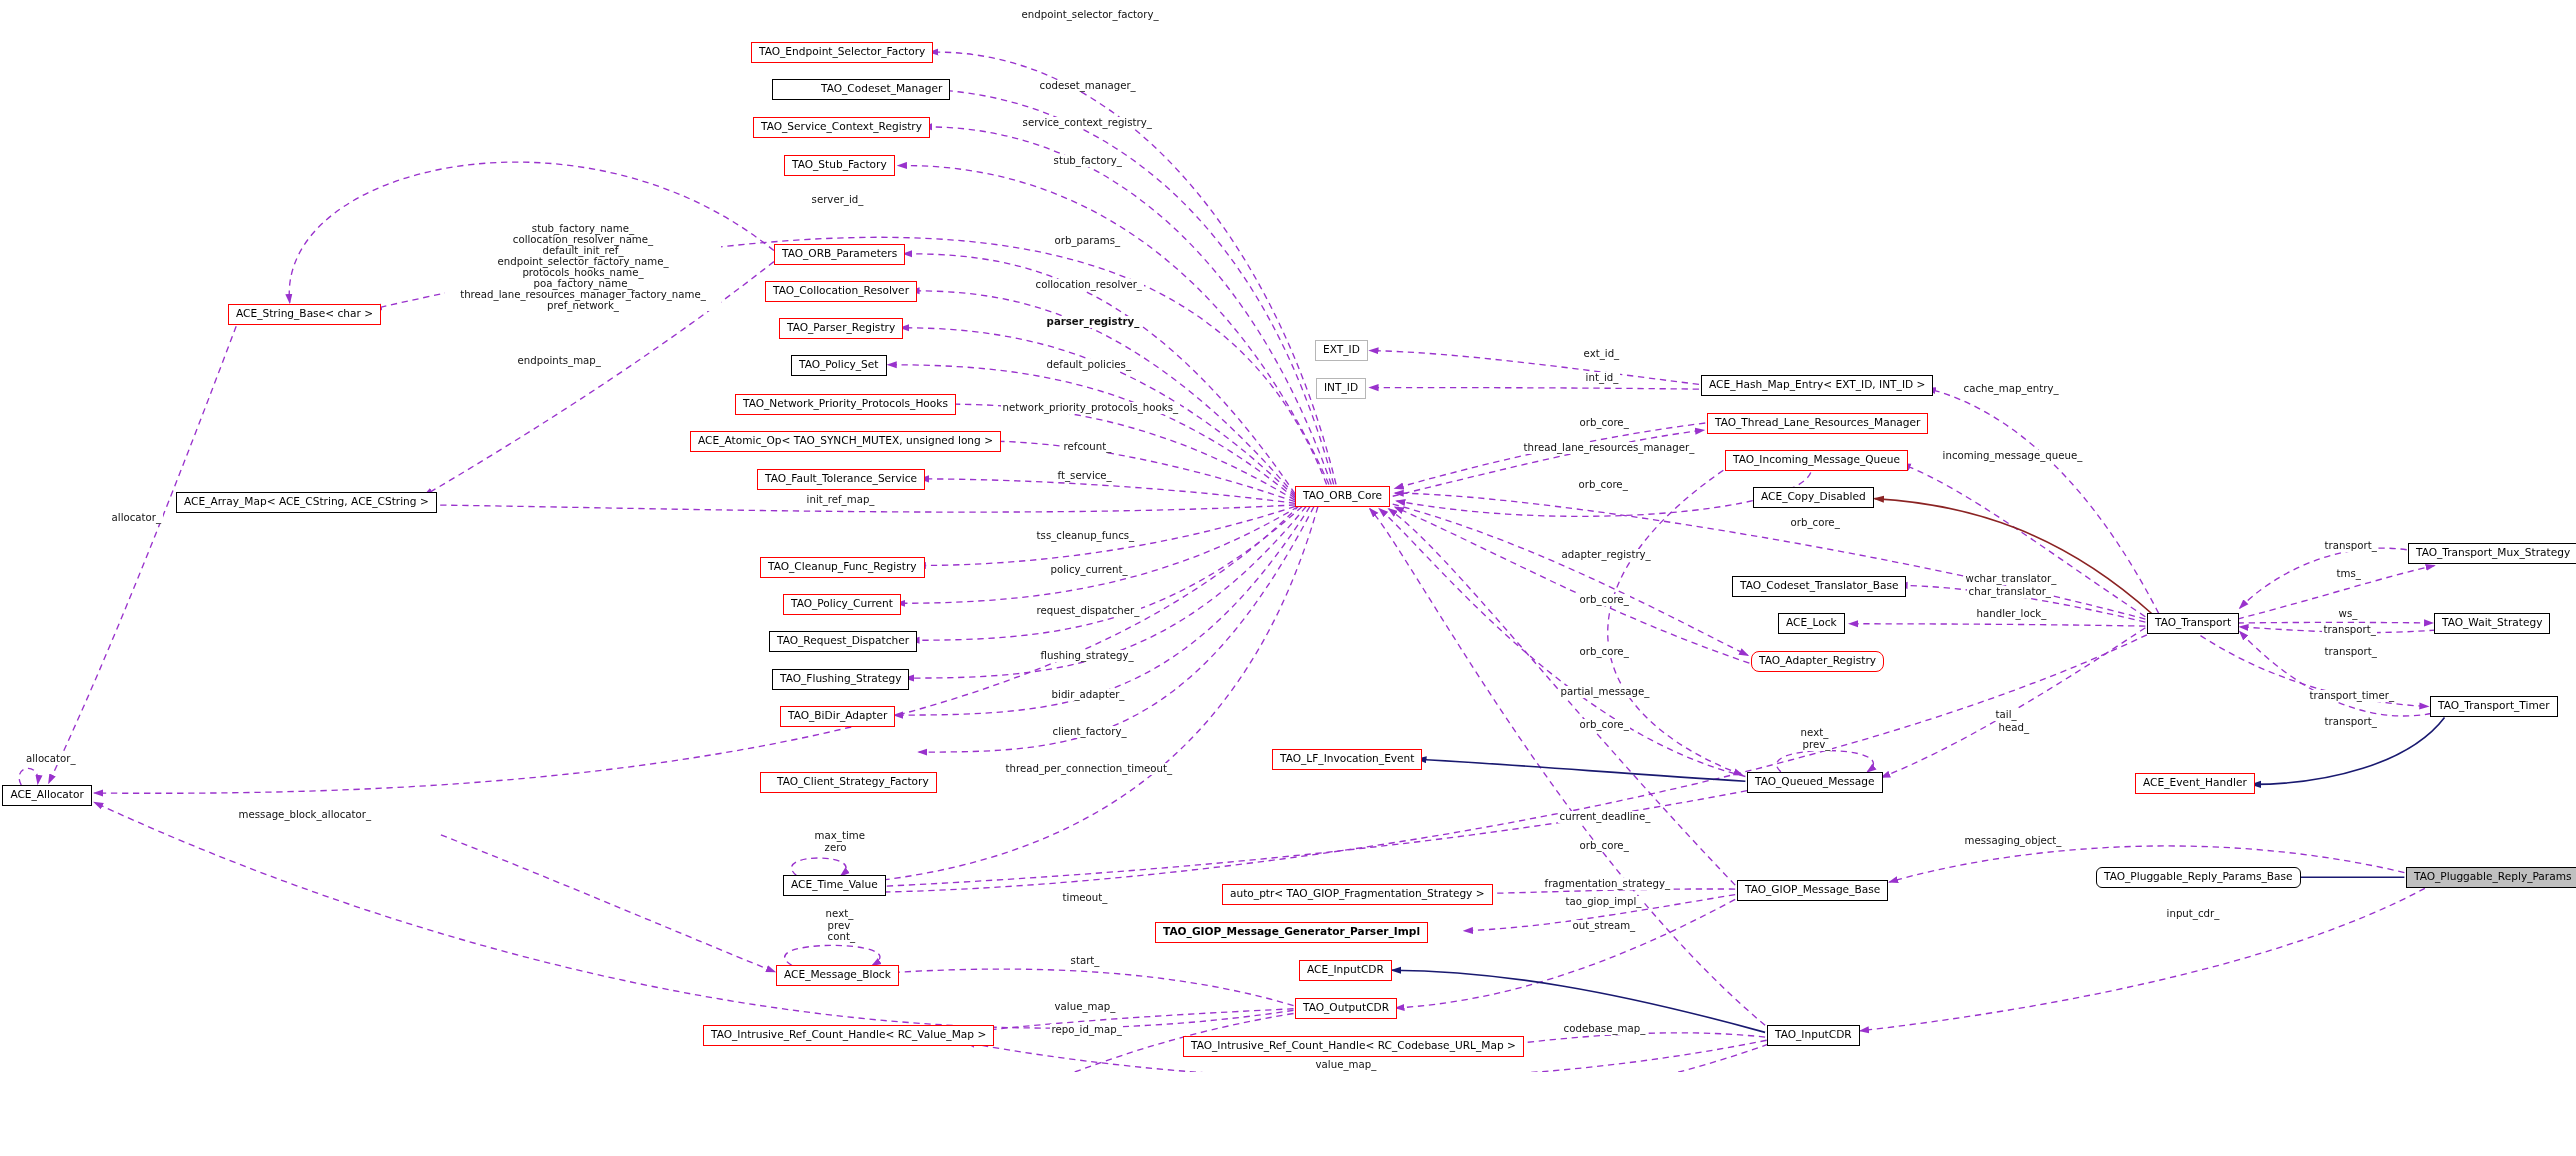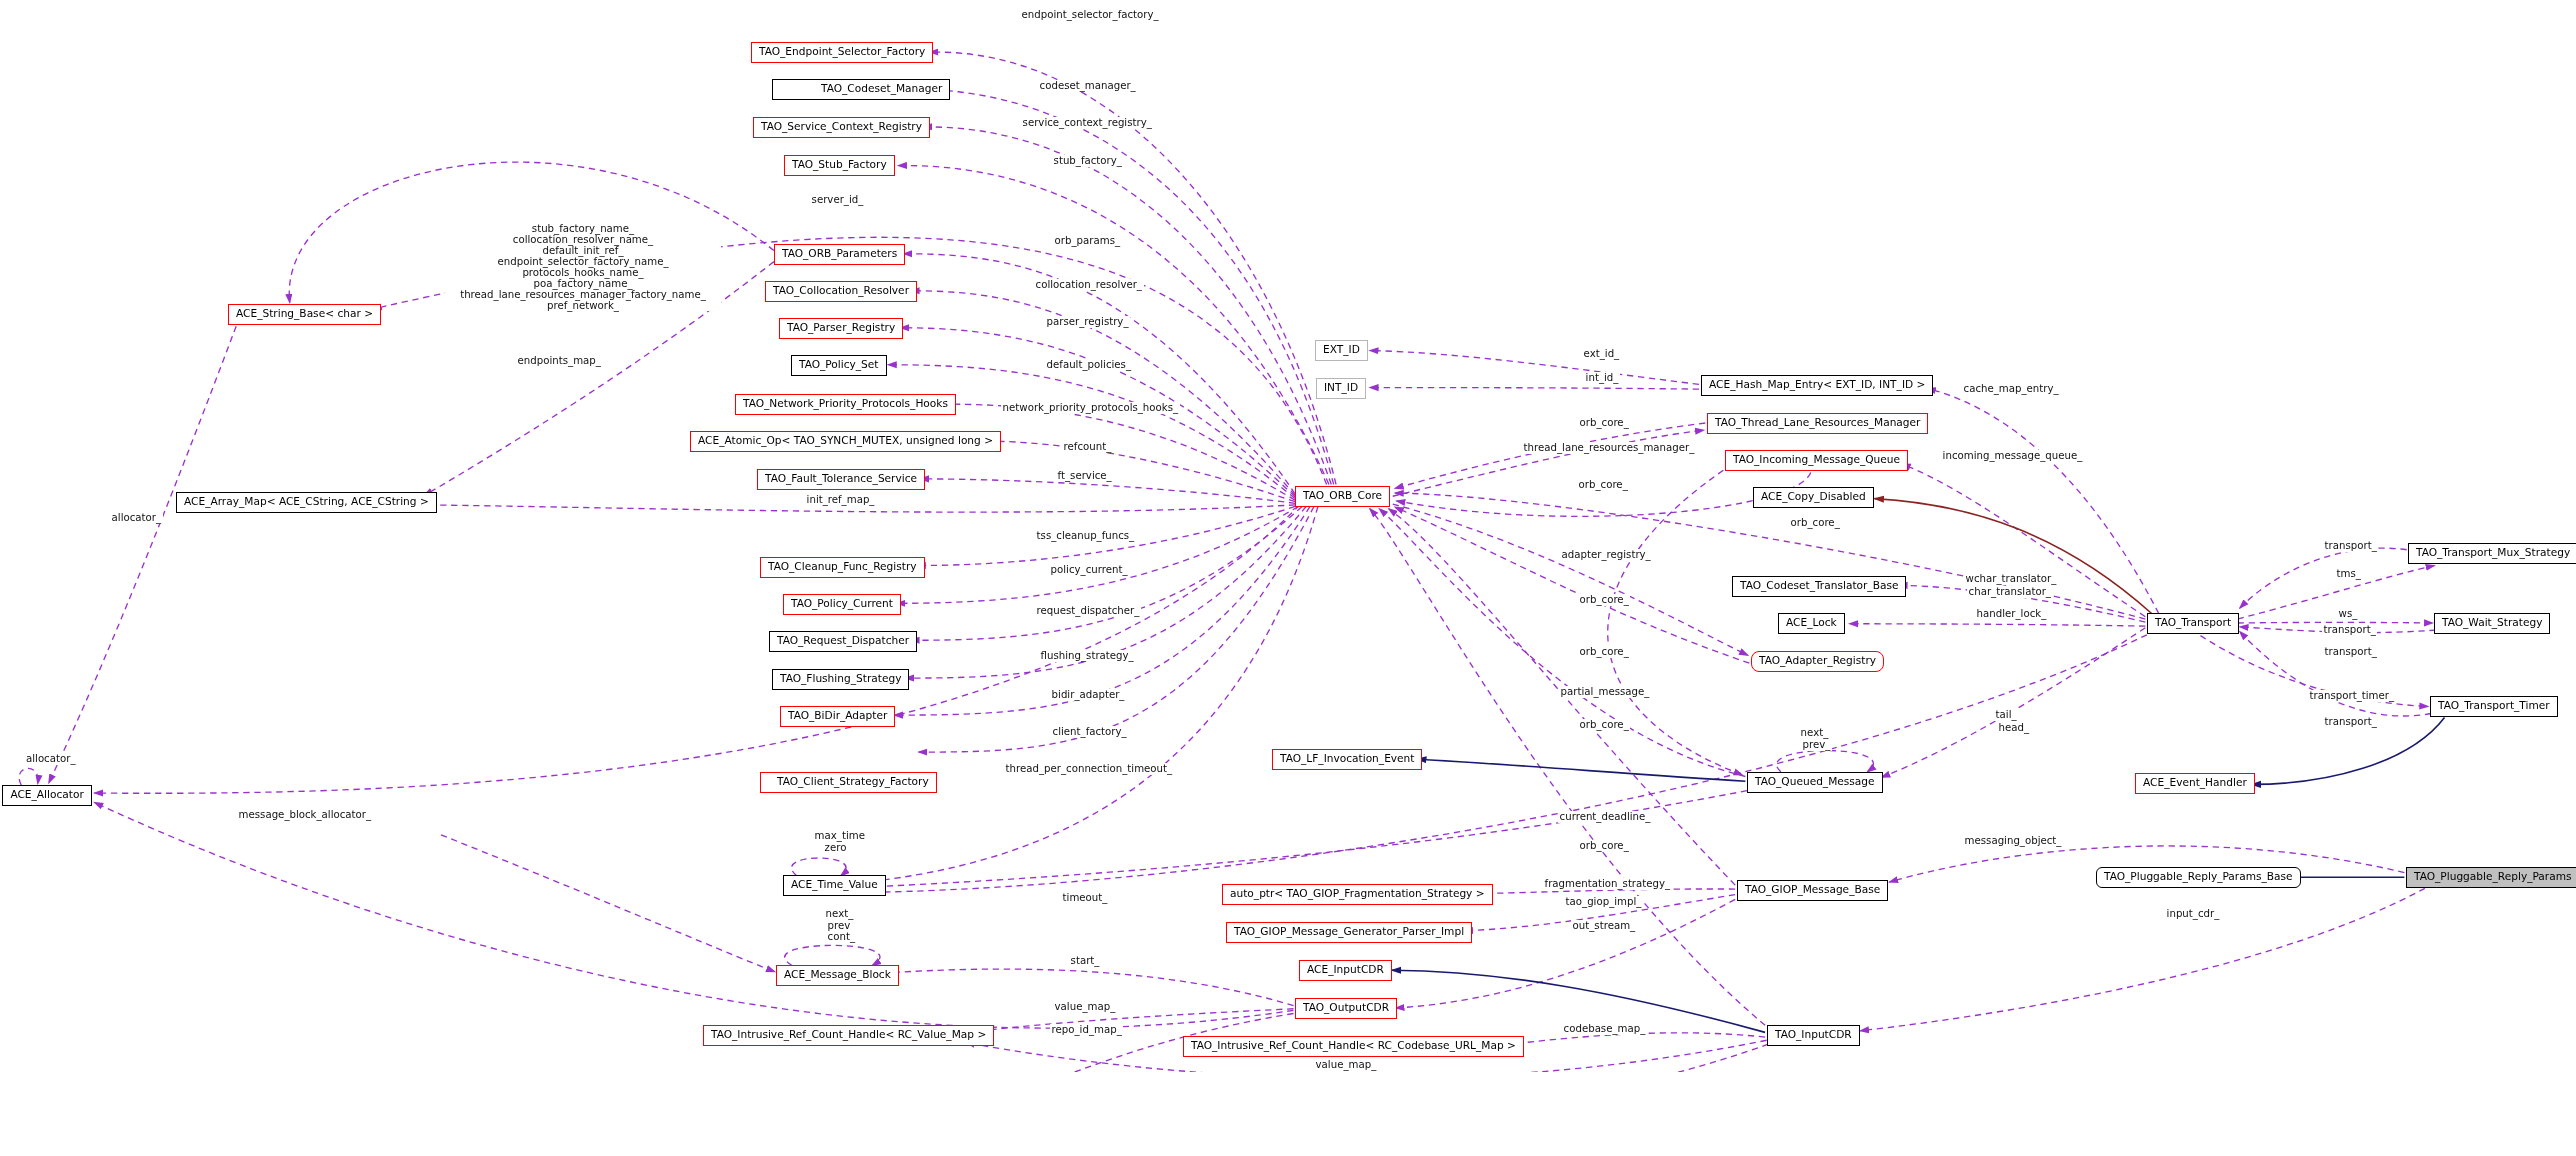--- a/index.html
+++ b/index.html
@@ -114,21 +114,21 @@
   </svg>
   <div id="labels">
       <div class="elabel" style="left: 1020px; top: 9.4px;">endpoint_selector_factory_</div>
       <div class="elabel" style="left: 1038px; top: 80px;">codeset_manager_</div>
       <div class="elabel" style="left: 1021px; top: 117px;">service_context_registry_</div>
       <div class="elabel" style="left: 1052px; top: 155px;">stub_factory_</div>
       <div class="elabel" style="left: 810px; top: 194px;">server_id_</div>
       <div class="elabel" style="left: 516px; top: 355px;">endpoints_map_</div>
       <div class="elabel" style="left: 1053px; top: 235px;">orb_params_</div>
       <div class="elabel" style="left: 1034px; top: 279px;">collocation_resolver_</div>
-      <div class="elabel" style="left: 1045px; top: 316px;">parser_registry_</div>
+      <div class="elabel" style="left: 1045px; top: 316px; font-weight: bold;">parser_registry_</div>
       <div class="elabel" style="left: 1045px; top: 359px;">default_policies_</div>
       <div class="elabel" style="left: 1001px; top: 402px;">network_priority_protocols_hooks_</div>
       <div class="elabel" style="left: 1062px; top: 441px;">refcount_</div>
       <div class="elabel" style="left: 1056px; top: 470px;">ft_service_</div>
       <div class="elabel" style="left: 805px; top: 494px;">init_ref_map_</div>
       <div class="elabel" style="left: 110px; top: 512px;">allocator_</div>
       <div class="elabel" style="left: 1035px; top: 530px;">tss_cleanup_funcs_</div>
       <div class="elabel" style="left: 1049px; top: 564px;">policy_current_</div>
       <div class="elabel" style="left: 1035px; top: 605px;">request_dispatcher_</div>
       <div class="elabel" style="left: 1039px; top: 650px;">flushing_strategy_</div>
@@ -215,21 +215,21 @@
       <div class="node red" style="left: 760px; top: 772px; padding-left: 16px;">TAO_Client_Strategy_Factory</div>
       <div class="node red" style="left: 228px; top: 304px;">ACE_String_Base&lt; char &gt;</div>
       <div class="node black" style="left: 176px; top: 492px;">ACE_Array_Map&lt; ACE_CString, ACE_CString &gt;</div>
       <div class="node black" style="left: 2.4px; top: 785px;">ACE_Allocator</div>
       <div class="node black" style="left: 783px; top: 875px;">ACE_Time_Value</div>
       <div class="node red" style="left: 776px; top: 965px;">ACE_Message_Block</div>
       <div class="node red" style="left: 703px; top: 1025px;">TAO_Intrusive_Ref_Count_Handle&lt; RC_Value_Map &gt;</div>
       <div class="node red" style="left: 697px; top: 1104px;">TAO_Intrusive_Ref_Count_Handle&lt; RC_Repo_Id_Map &gt;</div>
       <div class="node red" style="left: 1295px; top: 486px;">TAO_ORB_Core</div>
       <div class="node red" style="left: 1222px; top: 884px;">auto_ptr&lt; TAO_GIOP_Fragmentation_Strategy &gt;</div>
-      <div class="node red" style="left: 1226px; top: 922px;">TAO_GIOP_Message_Generator_Parser_Impl</div>
+      <div class="node red" style="left: 1155px; top: 922px; font-weight: bold;">TAO_GIOP_Message_Generator_Parser_Impl</div>
       <div class="node red" style="left: 1299px; top: 960px;">ACE_InputCDR</div>
       <div class="node red" style="left: 1295px; top: 998px;">TAO_OutputCDR</div>
       <div class="node red" style="left: 1183px; top: 1036px;">TAO_Intrusive_Ref_Count_Handle&lt; RC_Codebase_URL_Map &gt;</div>
       <div class="node black" style="left: 1767px; top: 1025px;">TAO_InputCDR</div>
       <div class="node gray-border" style="left: 1315px; top: 340px;">EXT_ID</div>
       <div class="node gray-border" style="left: 1316px; top: 378px;">INT_ID</div>
       <div class="node black" style="left: 1701px; top: 375px;">ACE_Hash_Map_Entry&lt; EXT_ID, INT_ID &gt;</div>
       <div class="node red" style="left: 1707px; top: 413px;">TAO_Thread_Lane_Resources_Manager</div>
       <div class="node red" style="left: 1725px; top: 450px;">TAO_Incoming_Message_Queue</div>
       <div class="node black" style="left: 1753px; top: 487px;">ACE_Copy_Disabled</div>

